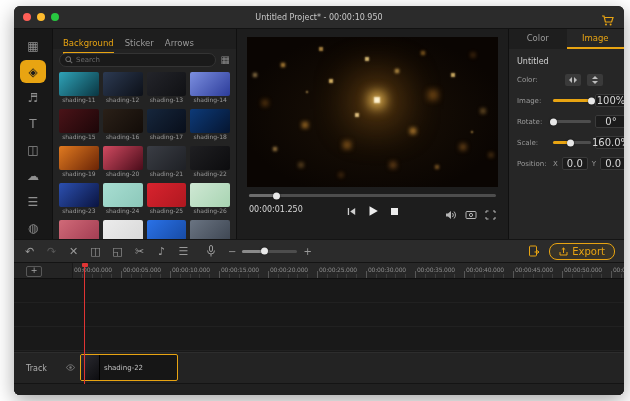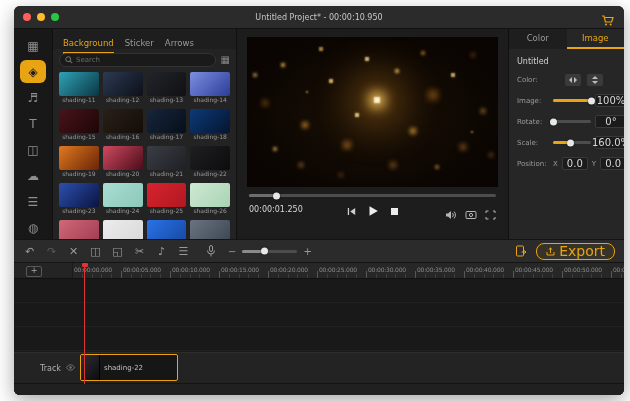--- a/index.html
+++ b/index.html
@@ -77,33 +77,33 @@
   
   .toolbar{height:24px;background:#2b2b2b;border-top:1px solid #141414;border-bottom:1px solid #141414;display:flex;align-items:center;padding:0 9px;box-sizing:border-box;}
   .ticons{display:flex;align-items:center;gap:9px;}
   .ticon{color:#9a9a9a;font-size:11px;width:13px;text-align:center;cursor:default;}
   .ticon.disabled{opacity:.4;}
   .micwrap{margin-left:16px;display:inline-flex;}
   .zoomgroup{display:flex;align-items:center;gap:6px;margin-left:12px;}
   .zoombtn{color:#9a9a9a;font-size:10px;}
   .spacer{flex:1;}
   .projicon{display:inline-flex;margin-right:9px;}
-  .exportbtn{height:15px;border:1px solid var(--accent);border-radius:8px;color:var(--accent);display:flex;align-items:center;gap:4px;padding:0 9px;font-size:14px;background:rgba(232,164,18,.07);}
+  .exportbtn{height:15px;border:1px solid var(--accent);border-radius:8px;color:var(--accent);display:flex;align-items:center;gap:4px;padding:0 9px;font-size:10px;background:rgba(232,164,18,.07);}
   
   .timeline{position:relative;height:133px;background:#1a1a1a;}
   .ruler{height:16px;background:#272727;position:relative;border-bottom:1px solid #101010;box-sizing:border-box;
     background-image:repeating-linear-gradient(90deg,#565656 0 1px,transparent 1px 49px),repeating-linear-gradient(90deg,#3d3d3d 0 1px,transparent 1px 9.8px);
     background-position:58px bottom,58px bottom;background-size:auto 7px,auto 4px;background-repeat:repeat-x,repeat-x;background-color:#272727;}
   .rlabel{position:absolute;top:3px;font-size:6px;color:#8c8c8c;white-space:nowrap;letter-spacing:-.2px;}
   .rulerhead{position:absolute;left:0;top:0;width:58px;height:15px;background:#242424;border-right:1px solid #1a1a1a;}
   .addtrack{position:absolute;left:12px;top:3px;width:14px;height:9px;border:1px solid #585858;border-radius:2px;color:#aaa;font-size:8px;line-height:8px;text-align:center;}
   .tracks{position:absolute;top:16px;left:0;right:0;bottom:0;background:#191919;
     background-image:repeating-linear-gradient(180deg,transparent 0 23px,#212121 23px 24px);}
   .trackrow{position:absolute;left:0;right:0;bottom:12px;height:30px;background:#232323;border-top:1px solid #2d2d2d;border-bottom:1px solid #101010;}
-  .trackhead{position:absolute;left:0;top:0;width:66px;height:100%;display:flex;align-items:center;padding-left:26px;box-sizing:border-box;}
+  .trackhead{position:absolute;left:0;top:0;width:66px;height:100%;display:flex;align-items:center;padding-left:12px;box-sizing:border-box;}
   .tracklabel{font-size:8px;color:#b0b0b0;}
   .trackicons{position:absolute;right:5px;top:3px;display:flex;flex-direction:column;gap:4px;align-items:center;}
   .clip{position:absolute;left:66px;top:1px;height:27px;width:98px;border:1.5px solid var(--accent);border-radius:2px;background:#161616;display:flex;align-items:center;overflow:hidden;box-sizing:border-box;}
   .clipthumb{width:18px;height:100%;background:linear-gradient(135deg,#2c2c33,#0d0d10);border-right:1px solid #000;flex-shrink:0;}
   .cliplabel{font-size:7px;color:#c0c0c0;margin-left:4px;white-space:nowrap;}
   .bottombar{position:absolute;left:0;right:0;bottom:0;height:12px;background:#202020;border-top:1px solid #141414;}
   .playhead{position:absolute;left:70px;top:0;bottom:12px;width:1px;background:var(--playhead);z-index:6;}
   .playhead::before{content:"";position:absolute;top:0;left:-2.5px;width:6px;height:4px;background:var(--playhead);border-radius:1px;}
 </style>
 </head>

